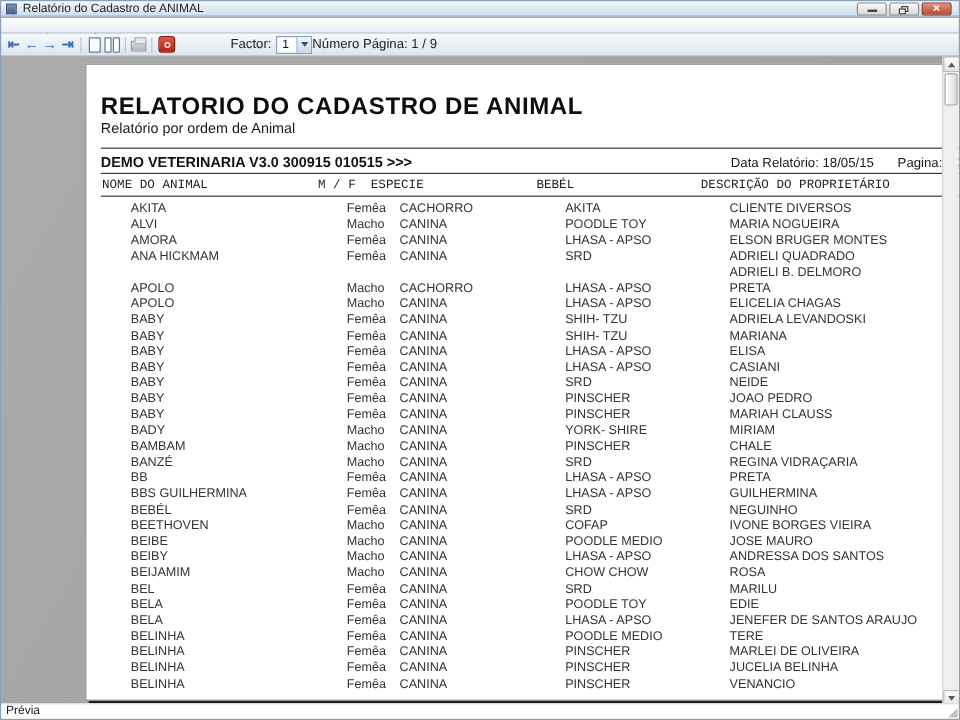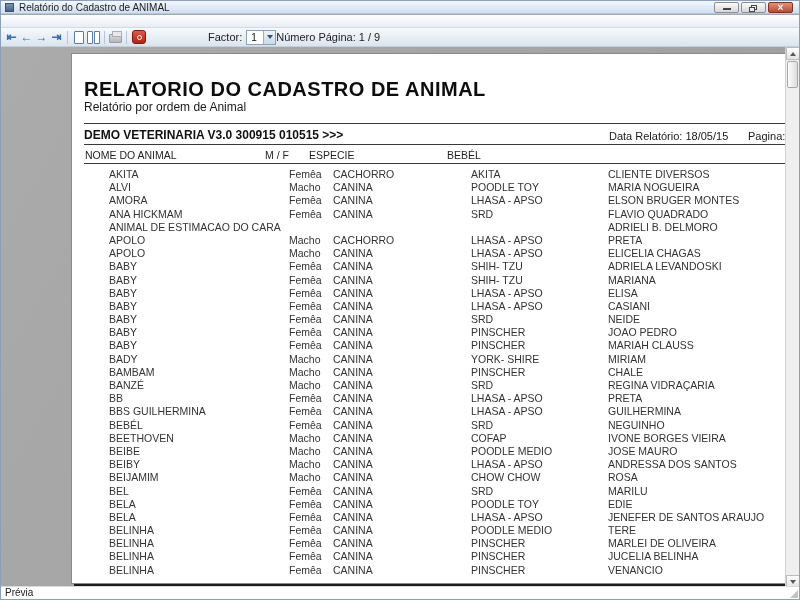--- a/index.html
+++ b/index.html
@@ -44,21 +44,21 @@
     border-radius:1px; }
   .page-icon.dbl { width:6px; box-shadow:7px 0 0 -1px #fff, 7px 0 0 0 #5c7ba2; margin-right:8px; }
   .printer { width:13px; height:9px; background:linear-gradient(#d9d9de,#b6b6bd);
     border:1px solid #9a9aa2; border-radius:1px; position:relative; margin-top:3px; }
   .printer:before { content:""; position:absolute; left:2px; top:-4px; width:8px; height:4px;
     background:#e9e9ec; border:1px solid #adadb4; }
   .exit-btn { width:14px; height:14px; background:linear-gradient(#e05a46,#b02414);
     border:1px solid #7e1a0e; border-radius:3px; position:relative; margin-left:2px; }
   .exit-btn .ring { position:absolute; left:3.5px; top:3.5px; width:5px; height:5px;
     border:1.5px solid #fff; border-radius:50%; }
-  #factor-group { display:flex; align-items:center; margin-left:62px; }
+  #factor-group { display:flex; align-items:center; margin-left:46px; }
   #factor-label { font-size:11px; color:#222; margin-right:4px; }
   #factor-select { width:30px; height:15px; background:#fff; border:1px solid #88a0b8;
     display:flex; align-items:center; position:relative; }
   #factor-value { font-size:10px; color:#111; padding-left:4px; flex:1; }
   #factor-caret { width:12px; height:100%; background:linear-gradient(#eef4fa,#c9d9ea);
     border-left:1px solid #9eb2c6; display:flex; align-items:center; justify-content:center; }
   #factor-caret:after { content:""; border-left:3px solid transparent;
     border-right:3px solid transparent; border-top:4px solid #33506e; }
   #pagenum-label { font-size:11px; color:#222; margin-left:0; }
 
@@ -84,21 +84,21 @@
   #page { position:absolute; left:25px; top:6px; width:753px; height:531px;
     background:#fff; border:1px solid #8a8a8a; box-shadow:3px 3px 0 0 #1b1b1b;margin-left:45px; }
   #rpt-title { position:absolute; left:12px; top:24px; font-size:20px; font-weight:bold;
     color:#0d0d0d; letter-spacing:0.5px; white-space:nowrap; }
   #rpt-subtitle { position:absolute; left:12px; top:46px; font-size:12px; color:#1a1a1a;text-align:center; }
   .rule { position:absolute; left:12px; width:729px; height:1px; background:#3a3a3a; }
   #rule1 { top:69px; } #rule2 { top:90px; } #rule3 { top:109px; }
   #rpt-vendor { position:absolute; left:12px; top:74px; font-size:12px; font-weight:bold; color:#111; white-space:nowrap; }
   #rpt-date { position:absolute; left:537px; top:76px; font-size:11px; color:#1a1a1a; }
   #rpt-pagenum { position:absolute; left:676px; top:76px; font-size:11px; color:#1a1a1a; }
-  .hdr { position:absolute; top:95px; font-size:10.5px; color:#1f1f1f; white-space:nowrap; }
+  .hdr { position:absolute; top:95px; font-size:10.5px; color:#1f1f1f; white-space:nowrap;font-family:Liberation Mono, monospace; }
   #rows { position:absolute; left:0; top:114px; width:100%;padding-left:24px; }
   .trow { position:relative; height:13.2px; }
   .c { position:absolute; top:0; font-size:10.5px; color:#333; white-space:nowrap; line-height:13.2px; }
   .c0, #h0 { left:13px; }  .c1, #h1 { left:193px; }  .c2, #h2 { left:237px; }
   .c3, #h3 { left:375px; } .c4, #h4 { left:512px; }
 
   
   #statusbar { position:absolute; left:0; bottom:0; width:100%; height:13px;
     background:#ffffff; border-top:1px solid #dadada; display:flex; align-items:center; }
   #status-text { font-size:10px; color:#222; padding-left:4px; line-height:12px; }
@@ -176,20 +176,21 @@
       <div id="rpt-subtitle">Relatório por ordem de Animal</div>
       <div class="rule" id="rule1"></div>
       <div id="rpt-vendor">DEMO VETERINARIA V3.0 300915 010515 &gt;&gt;&gt;</div>
       <div id="rpt-date">Data Relatório: 18/05/15</div>
       <div id="rpt-pagenum">Pagina: 001</div>
       <div class="rule" id="rule2"></div>
       <span class="hdr" id="h0">NOME DO ANIMAL</span>
       <span class="hdr" id="h1">M / F</span>
       <span class="hdr" id="h2">ESPECIE</span>
       <span class="hdr" id="h3">BEBÉL</span>
+      <span class="hdr" id="h4">DESCRIÇÃO DO PROPRIETÁRIO</span>
       <div class="rule" id="rule3"></div>
       <div id="rows">
           <div class="trow">
             <span class="c c0">AKITA</span>
             <span class="c c1">Femêa</span>
             <span class="c c2">CACHORRO</span>
             <span class="c c3">AKITA</span>
             <span class="c c4">CLIENTE DIVERSOS</span>
           </div>
           <div class="trow">
@@ -204,24 +205,23 @@
             <span class="c c1">Femêa</span>
             <span class="c c2">CANINA</span>
             <span class="c c3">LHASA - APSO</span>
             <span class="c c4">ELSON BRUGER MONTES</span>
           </div>
           <div class="trow">
             <span class="c c0">ANA HICKMAM</span>
             <span class="c c1">Femêa</span>
             <span class="c c2">CANINA</span>
             <span class="c c3">SRD</span>
-            <span class="c c4">FLAVIO QUADRADO</span>
-          </div>
-          <div class="trow">
-            <span class="c c0">ANIMAL DE ESTIMACAO DO CARA</span>
+            <span class="c c4">ADRIELI QUADRADO</span>
+          </div>
+          <div class="trow">
             <span class="c c1"></span>
             <span class="c c2"></span>
             <span class="c c3"></span>
             <span class="c c4">ADRIELI B. DELMORO</span>
           </div>
           <div class="trow">
             <span class="c c0">APOLO</span>
             <span class="c c1">Macho</span>
             <span class="c c2">CACHORRO</span>
             <span class="c c3">LHASA - APSO</span>

